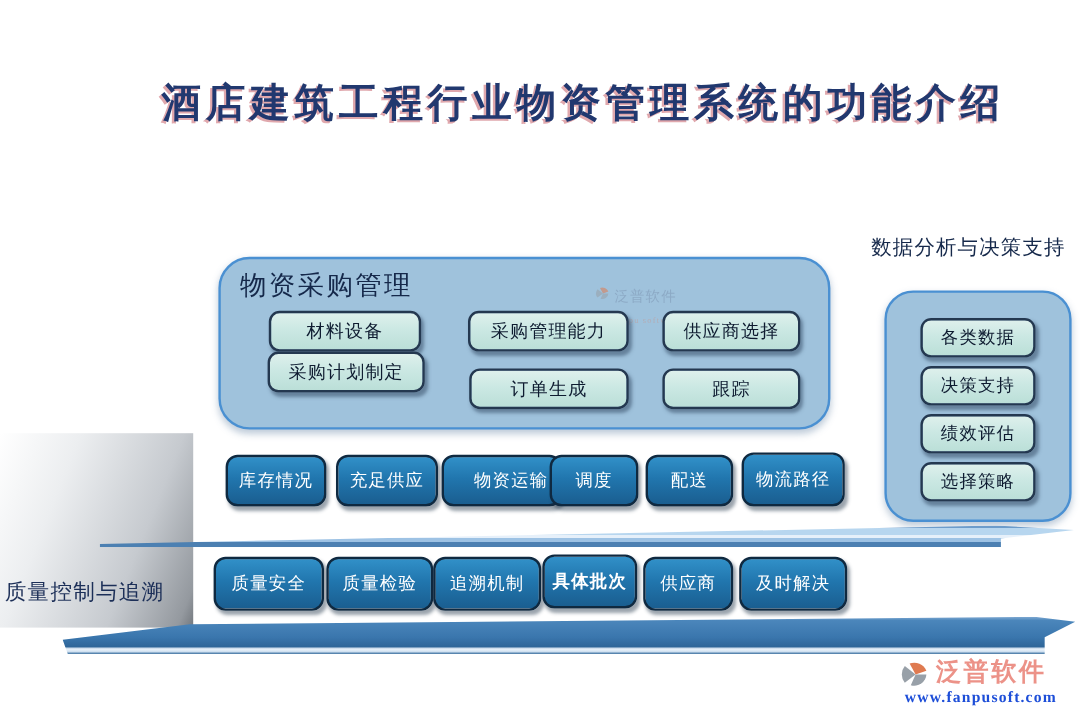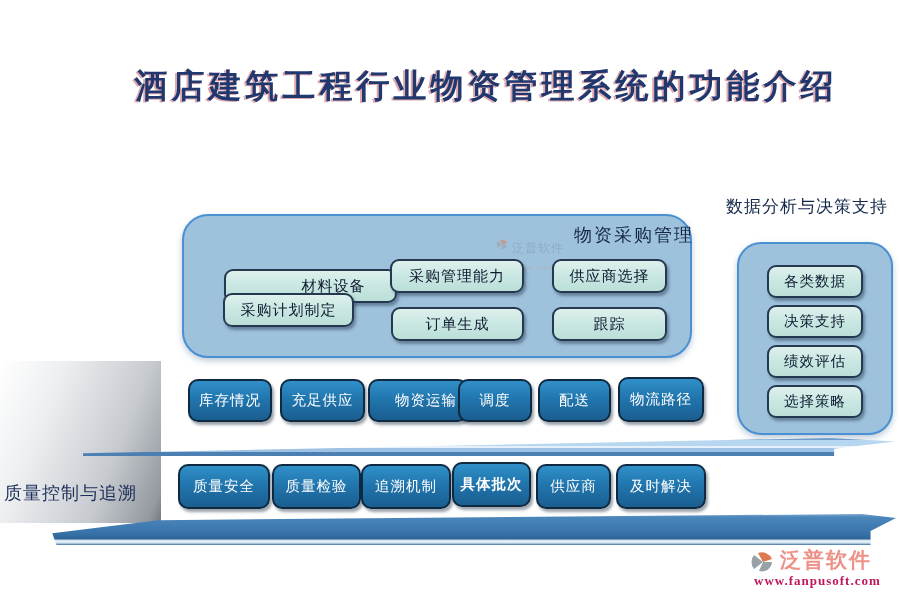--- a/index.html
+++ b/index.html
@@ -9,36 +9,36 @@
   
   .main-title{position:absolute;left:0;top:64px;width:900px;text-align:center;
     font-size:33px;font-weight:bold;color:#21386f;letter-spacing:4px;
     text-shadow:-2px 1px 0 rgba(187,62,74,.45);padding-left:36px;}
 
   
   .panel{position:absolute;background:#9fc2dc;border:2px solid #4a90d2;
     box-shadow:0 3px 6px rgba(110,140,170,.45);}
   .proc-panel{left:182px;top:214px;width:506px;height:140px;border-radius:26px;}
   .ana-panel{left:737px;top:242px;width:152px;height:189px;border-radius:24px;}
-  .proc-title{position:absolute;top:7px;left:4px;width:100%;text-align:right;
-    font-size:18px;color:#15284a;letter-spacing:2px;}
+  .proc-title{position:absolute;top:7px;left:16px;width:100%;text-align:left;
+    font-size:22px;color:#15284a;letter-spacing:2px;}
   .ana-label{position:absolute;left:726px;top:195px;font-size:17px;color:#15284a;letter-spacing:1px;}
 
   
   .wm{position:absolute;left:312px;top:22px;display:flex;gap:3px;opacity:.55;align-items:flex-start;}
   .wm-txt{font-size:12px;color:#7e97b4;letter-spacing:1px;line-height:12px;}
   .wm-cap{font-size:7px;color:#c29a96;letter-spacing:1px;line-height:8px;}
 
   
   .bm{position:absolute;display:flex;align-items:center;justify-content:center;
     background:linear-gradient(180deg,#def0ec 0%,#cbe8e3 45%,#bbdfd8 100%);
     border:2px solid #243850;border-radius:9px;
     box-shadow:2px 3px 3px rgba(44,66,92,.5);
     font-size:15px;color:#0e1b30;letter-spacing:1px;}
-  #pb0{left:40px;top:53px;width:123px;height:30px;padding-left:46px;}
+  #pb0{left:40px;top:43px;width:123px;height:30px;}
   #pb1{left:206px;top:43px;width:130px;height:30px;}
   #pb2{left:368px;top:43px;width:111px;height:30px;}
   #pb3{left:39px;top:77px;width:127px;height:30px;}
   #pb4{left:207px;top:91px;width:129px;height:30px;}
   #pb5{left:368px;top:91px;width:111px;height:30px;}
   #ab0{left:28px;top:21px;width:92px;height:29px;font-size:14.5px;}
   #ab1{left:28px;top:61px;width:92px;height:29px;font-size:14.5px;}
   #ab2{left:28px;top:101px;width:92px;height:29px;font-size:14.5px;}
   #ab3{left:28px;top:141px;width:92px;height:29px;font-size:14.5px;}
 
@@ -77,21 +77,21 @@
     background:linear-gradient(180deg,#7fa9d2 0%,#4b86bb 10%,#3a76ad 55%,#2f6699 80%,
       #eaf2fa 86%,#d7e6f4 93%,#3a6f9f 100%);
     clip-path:polygon(0.5% 62%,13% 20%,96% 0%,100% 13%,97% 55%,97% 100%,1% 100%);}
 
   
   .logo{position:absolute;left:750px;top:546px;width:148px;height:46px;}
   .logo-icon{position:absolute;left:0;top:3px;width:26px;height:26px;}
   .logo-name{position:absolute;left:30px;top:0;font-size:21px;font-weight:bold;
     color:#ec9288;letter-spacing:2px;}
   .logo-url{position:absolute;left:4px;top:27px;font-size:13px;font-weight:bold;
-    color:#be185d;letter-spacing:1px;}
+    color:#1d4ed8;letter-spacing:1px;}
 </style>
 </head>
 <body>
 
 <div class="page">
 
   <div class="main-title">酒店建筑工程行业物资管理系统的功能介绍</div>
 
   <div class="panel proc-panel">
     <div class="proc-title">物资采购管理</div>

